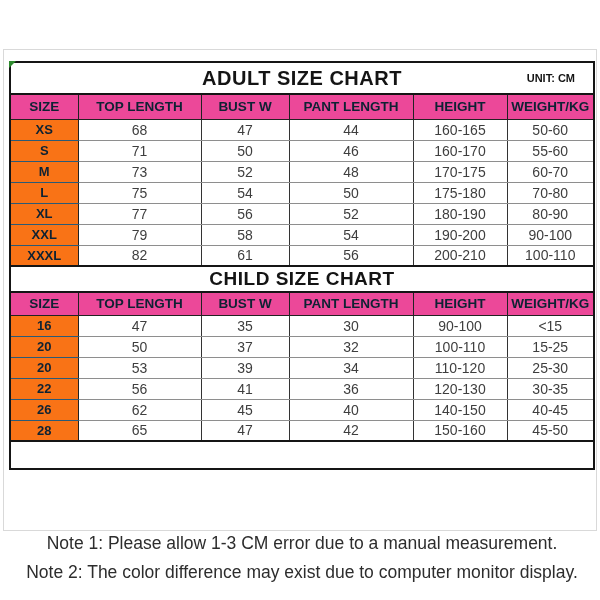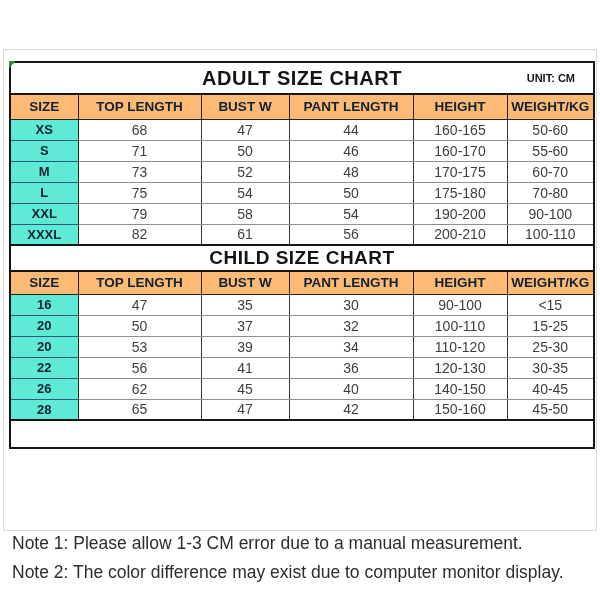--- a/index.html
+++ b/index.html
@@ -63,21 +63,21 @@
     transform: translateY(-50%);
     font-size: 11px;
     font-weight: bold;
     letter-spacing: 0px;
     color: #141414;
     padding-left: 31px;
   }
   
   tr.head-row th {
     height: 25px;
-    background: #fdba74;
+    background: #ec4899;
     color: #0e2233;
     font-size: 13.5px;
     font-weight: bold;
     border-left: 1px solid #222;
     border-right: 1px solid #222;
     border-top: 2px solid #151515;
     border-bottom: 1px solid #222;
   }
   tr.head-row.child-head th { height: 23px; }
   
@@ -85,21 +85,21 @@
     height: 21px;
     font-size: 14px;
     color: #3e3e3e;
     background: #ffffff;
     border-left: 1px solid #333;
     border-right: 1px solid #333;
     border-top: 1px solid #8e8e8e;
     border-bottom: 1px solid #8e8e8e;
   }
   tbody.data-rows td.size-col {
-    background: #5eead4;
+    background: #f97316;
     color: #0e2233;
     font-weight: bold;
     font-size: 13px;
     border-top: 1px solid #2a5a78;
     border-bottom: 1px solid #2a5a78;
     border-left: 2px solid #151515;
     border-right: 1px solid #222;
   }
   tr.empty-row td {
     height: 28px;
@@ -108,21 +108,21 @@
   }
   
   .notes {
     position: absolute;
     left: 12px; top: 532px;
     width: 580px;
     color: #2d2d2d;
     font-size: 17.5px;
     line-height: 23px;
   }
-  .notes .note { margin-bottom: 6px; white-space: nowrap; }
+  .notes .note { margin-bottom: 6px; white-space: nowrap; text-align: center; }
 </style>
 </head>
 <body>
 
 <div class="canvas">
 
   <div class="faint-frame"></div>
 
   <div class="table-wrap">
     <div class="green-corner"></div>
@@ -180,20 +180,28 @@
           </tr>
           <tr>
             <td class="size-col">L</td>
             <td>75</td>
             <td>54</td>
             <td>50</td>
             <td>175-180</td>
             <td>70-80</td>
           </tr>
           <tr>
+            <td class="size-col">XL</td>
+            <td>77</td>
+            <td>56</td>
+            <td>52</td>
+            <td>180-190</td>
+            <td>80-90</td>
+          </tr>
+          <tr>
             <td class="size-col">XXL</td>
             <td>79</td>
             <td>58</td>
             <td>54</td>
             <td>190-200</td>
             <td>90-100</td>
           </tr>
           <tr>
             <td class="size-col">XXXL</td>
             <td>82</td>

